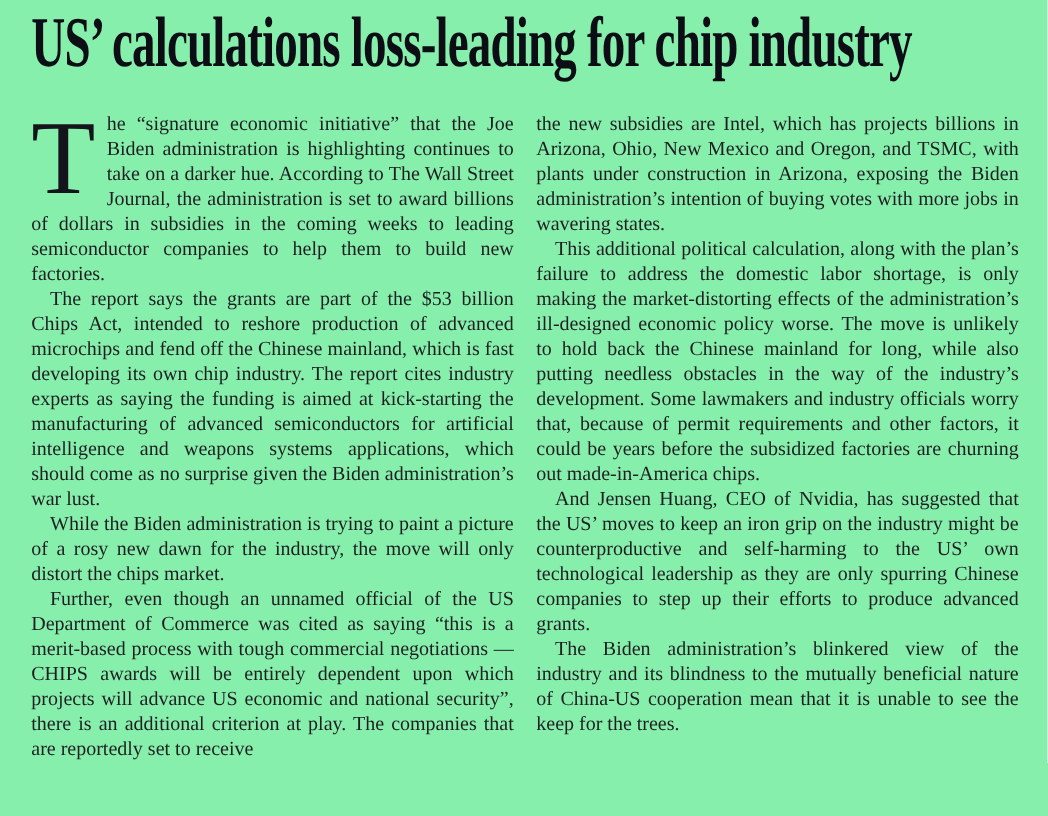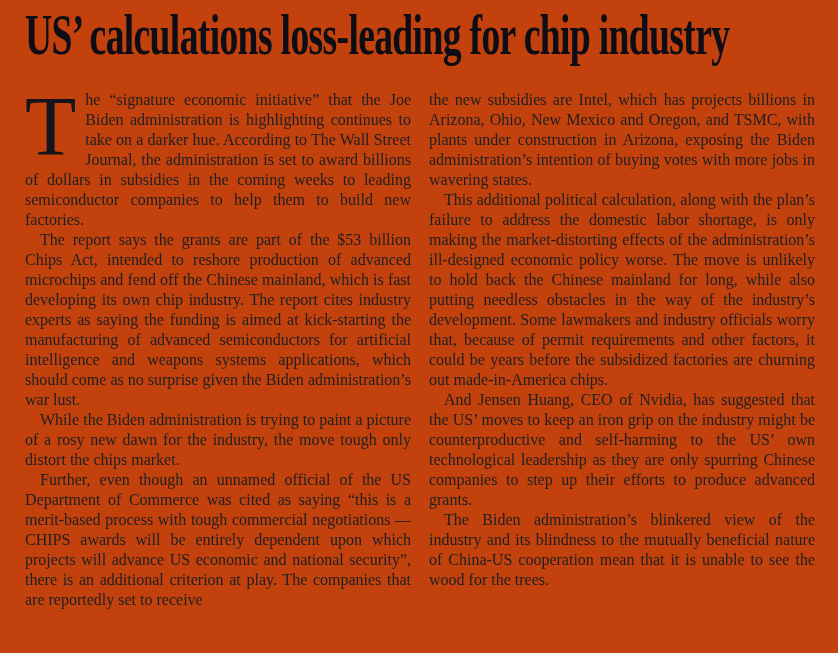--- a/index.html
+++ b/index.html
@@ -4,21 +4,21 @@
 <style>
   html, body {
     margin: 0;
     padding: 0;
     background: #ffffff;
   }
   .page {
     position: relative;
     width: 838px;
     height: 653px;
-    background: #c2410c;
+    background: #86efac;
     box-sizing: border-box;
     padding: 4px 23px 0 25px;
     overflow: hidden;
     font-family: "Liberation Serif", serif;
   }
   .headline {
     margin: 0;
     padding: 0;
     font-family: "Liberation Serif", serif;
     font-weight: bold;
@@ -68,25 +68,25 @@
 
   <h1 class="headline">US’ calculations loss-leading for chip industry</h1>
 
   <div class="columns">
 
     <div class="col">
       <p>
         <span class="dropcap">T</span><span>he “signature economic initiative” that the Joe Biden administration is highlighting continues to take on a darker hue. According to The Wall Street Journal, the administration is set to award billions of dollars in subsidies in the coming weeks to leading semiconductor companies to help them to build new factories.</span>
       </p>
       <p class="indent">The report says the grants are part of the $53 billion Chips Act, intended to reshore production of advanced microchips and fend off the Chinese mainland, which is fast developing its own chip industry. The report cites industry experts as saying the funding is aimed at kick-starting the manufacturing of advanced semiconductors for artificial intelligence and weapons systems applications, which should come as no surprise given the Biden administration’s war lust.</p>
-      <p class="indent">While the Biden administration is trying to paint a picture of a rosy new dawn for the industry, the move tough only distort the chips market.</p>
+      <p class="indent">While the Biden administration is trying to paint a picture of a rosy new dawn for the industry, the move will only distort the chips market.</p>
       <p class="indent">Further, even though an unnamed official of the US Department of Commerce was cited as saying “this is a merit-based process with tough commercial negotiations — CHIPS awards will be entirely dependent upon which projects will advance US economic and national security”, there is an additional criterion at play. The companies that are reportedly set to receive</p>
     </div>
 
     <div class="col">
       <p>the new subsidies are Intel, which has projects billions in Arizona, Ohio, New Mexico and Oregon, and TSMC, with plants under construction in Arizona, exposing the Biden administration’s intention of buying votes with more jobs in wavering states.</p>
       <p class="indent">This additional political calculation, along with the plan’s failure to address the domestic labor shortage, is only making the market-distorting effects of the administration’s ill-designed economic policy worse. The move is unlikely to hold back the Chinese mainland for long, while also putting needless obstacles in the way of the industry’s development. Some lawmakers and industry officials worry that, because of permit requirements and other factors, it could be years before the subsidized factories are churning out made-in-America chips.</p>
       <p class="indent">And Jensen Huang, CEO of Nvidia, has suggested that the US’ moves to keep an iron grip on the industry might be counterproductive and self-harming to the US’ own technological leadership as they are only spurring Chinese companies to step up their efforts to produce advanced grants.</p>
-      <p class="indent">The Biden administration’s blinkered view of the industry and its blindness to the mutually beneficial nature of China-US cooperation mean that it is unable to see the wood for the trees.</p>
+      <p class="indent">The Biden administration’s blinkered view of the industry and its blindness to the mutually beneficial nature of China-US cooperation mean that it is unable to see the keep for the trees.</p>
     </div>
 
   </div>
 </div>
 
 </body></html>

